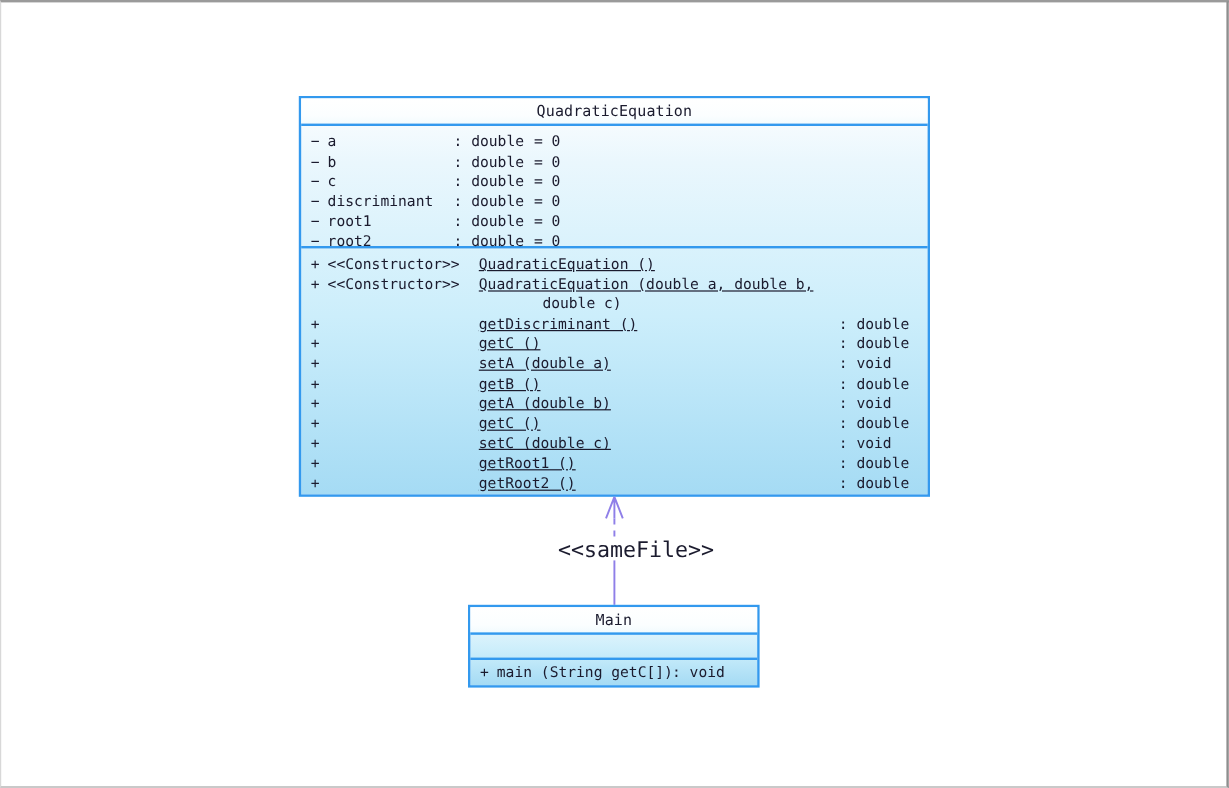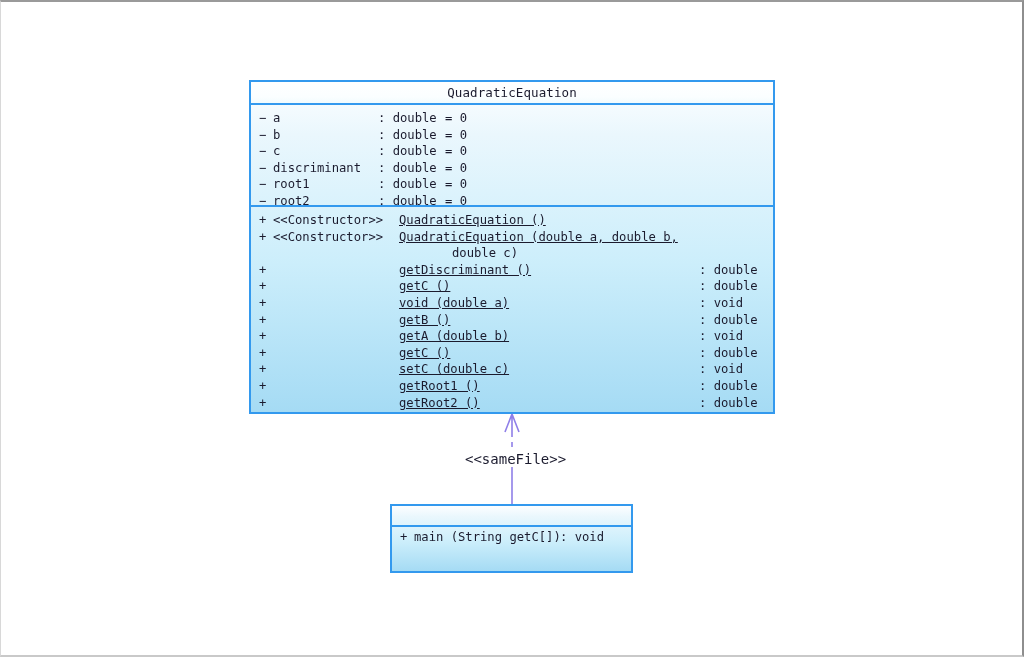--- a/index.html
+++ b/index.html
@@ -77,21 +77,21 @@
   .col-mname  { position: absolute; left: 148px; text-decoration: underline; }
   .col-type   { position: absolute; left: 127px; }
   .col-value  { position: absolute; left: 194px; }
   .col-ret    { position: absolute; left: 448px; }
   .col-cont   { position: absolute; left: 163px; margin-left: 38px; }
 
   
   #connector { position: absolute; left: 0; top: 0; }
   .conn-label {
     position: absolute;
-    font-size: 14px;
+    font-size: 18px;
     line-height: 14px;
     color: #1b1b2e;
     white-space: nowrap;
     background: #ffffff;
     padding: 1px 4px;
   }
 </style>
 </head>
 <body>
 
@@ -111,21 +111,21 @@
         <div class="row"><span class="col-vis">−</span><span class="col-name">root1</span><span class="col-type">: double</span><span class="col-value">= 0</span></div>
         <div class="row"><span class="col-vis">−</span><span class="col-name">root2</span><span class="col-type">: double</span><span class="col-value">= 0</span></div>
       </div>
 
     <div class="cls-section" id="methods-quadratic" style="height:205px; padding-top:5px;">
         <div class="row"><span class="col-vis">+</span><span class="col-stereo">&lt;&lt;Constructor&gt;&gt;</span><span class="col-mname">QuadraticEquation ()</span></div>
         <div class="row"><span class="col-vis">+</span><span class="col-stereo">&lt;&lt;Constructor&gt;&gt;</span><span class="col-mname">QuadraticEquation (double a, double b,</span></div>
         <div class="row"><span class="col-cont">double c)</span></div>
         <div class="row"><span class="col-vis">+</span><span class="col-mname">getDiscriminant ()</span><span class="col-ret">: double</span></div>
         <div class="row"><span class="col-vis">+</span><span class="col-mname">getC ()</span><span class="col-ret">: double</span></div>
-        <div class="row"><span class="col-vis">+</span><span class="col-mname">void (double a)</span><span class="col-ret">: void</span></div>
+        <div class="row"><span class="col-vis">+</span><span class="col-mname">setA (double a)</span><span class="col-ret">: void</span></div>
         <div class="row"><span class="col-vis">+</span><span class="col-mname">getB ()</span><span class="col-ret">: double</span></div>
         <div class="row"><span class="col-vis">+</span><span class="col-mname">getA (double b)</span><span class="col-ret">: void</span></div>
         <div class="row"><span class="col-vis">+</span><span class="col-mname">getC ()</span><span class="col-ret">: double</span></div>
         <div class="row"><span class="col-vis">+</span><span class="col-mname">setC (double c)</span><span class="col-ret">: void</span></div>
         <div class="row"><span class="col-vis">+</span><span class="col-mname">getRoot1 ()</span><span class="col-ret">: double</span></div>
         <div class="row"><span class="col-vis">+</span><span class="col-mname">getRoot2 ()</span><span class="col-ret">: double</span></div>
       </div>
   </div>
 
   <svg id="connector" width="1024" height="657">
@@ -134,20 +134,21 @@
 
     <line x1="512" y1="432" x2="512" y2="450" stroke="#8f7fe8" stroke-width="1.6" stroke-dasharray="5 5"></line>
 
     <line x1="512" y1="466" x2="512" y2="504" stroke="#8f7fe8" stroke-width="1.6"></line>
   </svg>
 
   <div class="conn-label" style="left:461px; top:451px;">&lt;&lt;sameFile&gt;&gt;</div>
 
   <div class="uml-class" id="cls-main" style="left:390px; top:504px; width:243px; height:69px;">
 
+    <div class="cls-title">Main</div>
 
     <div class="cls-section with-rule" id="attrs-main" style="height:21px;"></div>
 
     <div class="cls-section" id="methods-main" style="height:21px; padding-top:2px;">
         <div class="row"><span class="col-vis">+</span><span class="col-stereo">main (String getC[])</span><span class="" style="position: absolute; left: 168px;">: void</span></div>
       </div>
   </div>
 
 </div>
 

